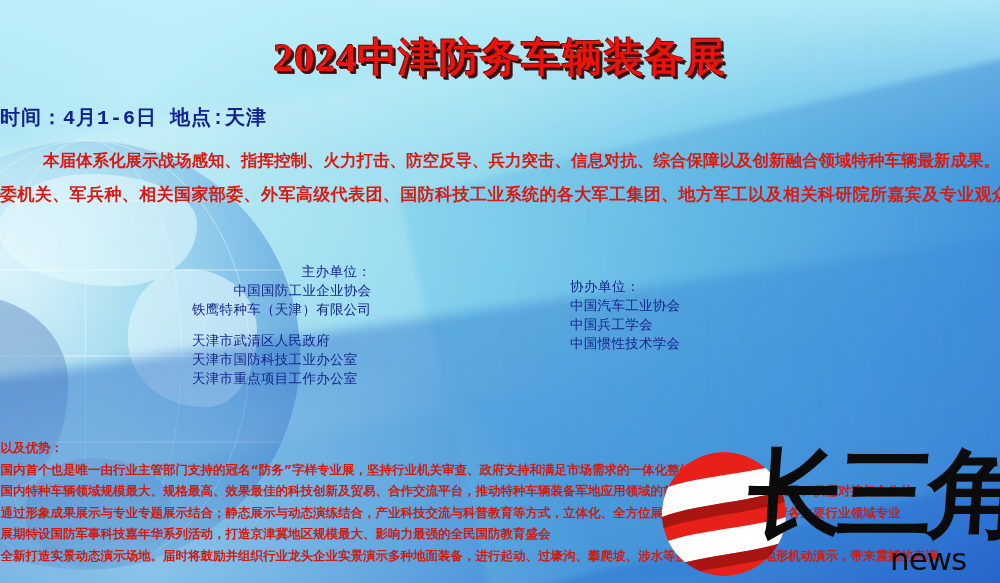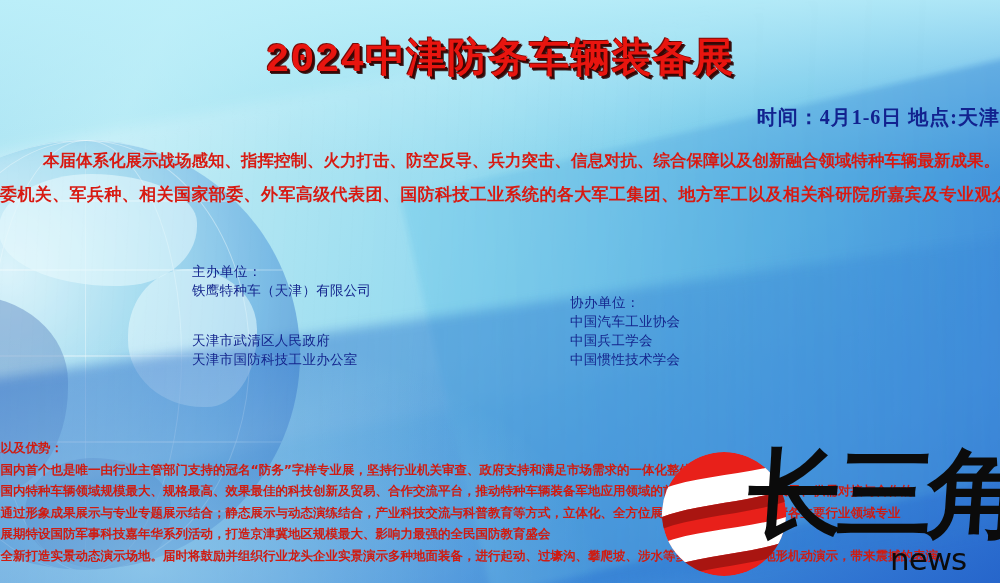--- a/index.html
+++ b/index.html
@@ -73,55 +73,55 @@
   .globe .lat{left:0;right:0;height:0;border-left:0;border-right:0;border-bottom:0;}
   .globe .cont{
     position:absolute;background:rgba(235,252,255,0.62);
     border-radius:48% 55% 40% 60%/50% 45% 55% 50%;
   }
   .globe .cont.dark{background:rgba(25,80,165,0.55);}
 
   
   .title{
     position:absolute;left:0;right:0;top:30px;text-align:center;
-    font-family:Liberation Mono, monospace;
+    font-family:Liberation Serif, serif;
     font-weight:700;font-size:40px;letter-spacing:1px;
     color:#e8150f;
     text-shadow:
       2px 2px 0 #3a0503,
       3px 3px 0 rgba(40,5,3,.85),
       -1px -1px 0 #7d0a07;
     white-space:nowrap;
   }
   .subtitle{
-    position:absolute;left:0;right:0;top:104px;text-align:right;
-    font-family:Liberation Serif, serif;
+    position:absolute;left:0;right:0;top:104px;text-align:left;
+    font-family:Liberation Mono, monospace;
     font-weight:700;font-size:20px;color:#12228f;letter-spacing:1px;
     white-space:nowrap;
   }
   .redline{
     position:absolute;left:0;width:1000px;text-align:right;
     font-family:"DejaVu Sans","Liberation Sans",sans-serif;
     font-weight:700;font-size:16.5px;color:#d81a12;
     white-space:nowrap;letter-spacing:0px;
   }
   .redline.l1{top:150px;}
   .redline.l2{top:183px;letter-spacing:.4px;font-size:17px;}
 
   
   .orgcol{
     position:absolute;
     font-family:"DejaVu Sans","Liberation Sans",sans-serif;
     font-size:13.5px;color:#14258d;line-height:19px;white-space:nowrap;
   }
   .orgcol .hd{letter-spacing:.5px;}
   .orgcol .li{letter-spacing:.3px;}
-  .left-a{left:192px;top:262px;}
+  .left-a{left:192px;top:262px;text-align:right;}
   .left-b{left:192px;top:331px;}
-  .right-a{left:570px;top:277px;margin-top:16px;}
+  .right-a{left:570px;top:277px;}
   .right-b{left:570px;top:360px;}
 
   
   .bottom{
     position:absolute;left:-12px;top:437px;width:1012px;
     font-family:"DejaVu Sans","Liberation Sans",sans-serif;
     font-size:12.5px;font-weight:700;color:#cf1c12;
     line-height:21.5px;white-space:nowrap;letter-spacing:0px;
   }
   .bottom .bl{display:block;overflow:hidden;}
@@ -174,26 +174,28 @@
   <div class="mist"></div>
 
   <div class="title">2024中津防务车辆装备展</div>
   <div class="subtitle">时间：4月1-6日  地点:天津</div>
 
   <div class="redline l1">本届体系化展示战场感知、指挥控制、火力打击、防空反导、兵力突击、信息对抗、综合保障以及创新融合领域特种车辆最新成果。</div>
   <div class="redline l2">委机关、军兵种、相关国家部委、外军高级代表团、国防科技工业系统的各大军工集团、地方军工以及相关科研院所嘉宾及专业观众现</div>
 
   <div class="orgcol left-a">
     <div class="hd">主办单位：</div>
+    <div class="li">中国国防工业企业协会</div>
     <div class="li">铁鹰特种车（天津）有限公司</div>
   </div>
 
   <div class="orgcol left-b">
     <div class="li">天津市武清区人民政府</div>
     <div class="li">天津市国防科技工业办公室</div>
+    <div class="li">天津市重点项目工作办公室</div>
   </div>
 
   <div class="orgcol right-a">
     <div class="hd">协办单位：</div>
     <div class="li">中国汽车工业协会</div>
     <div class="li">中国兵工学会</div>
     <div class="li">中国惯性技术学会</div>
   </div>
 
 

